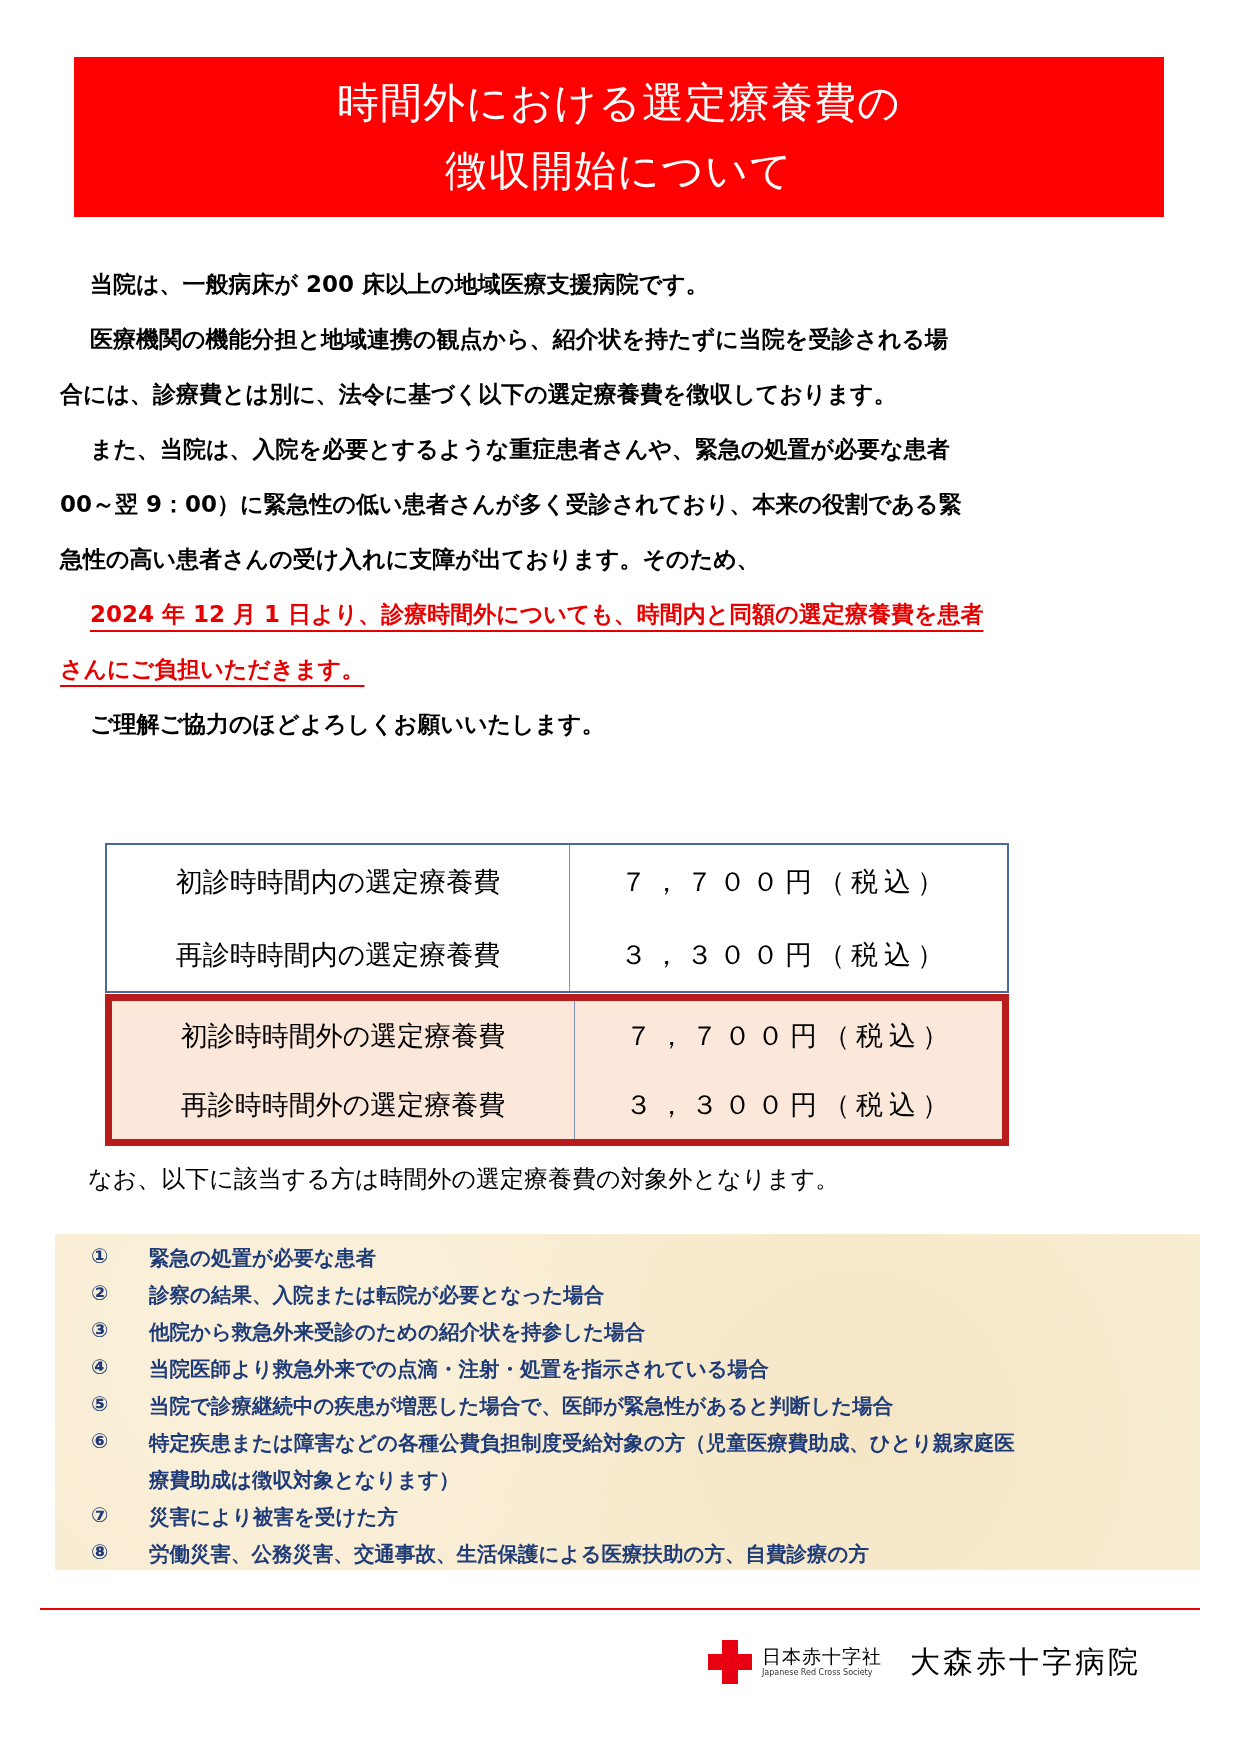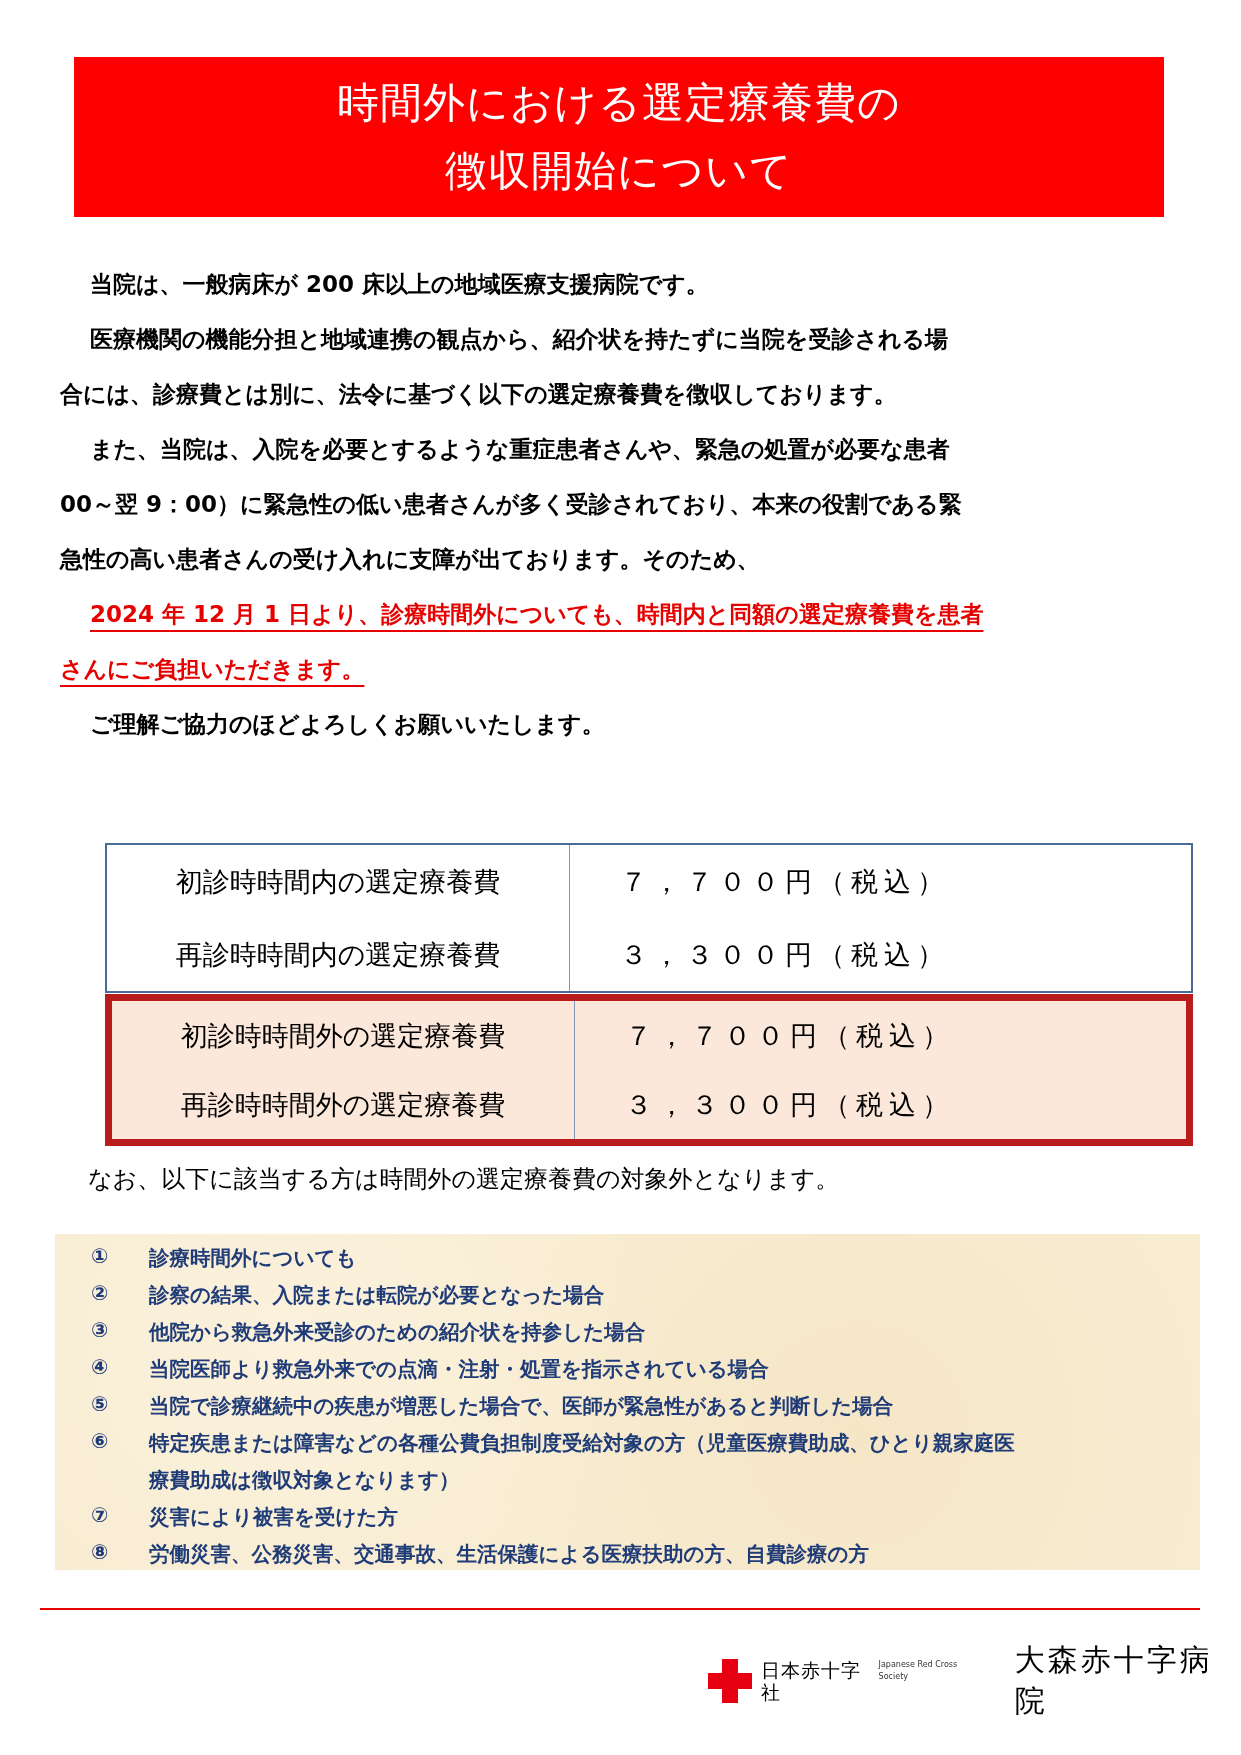--- a/index.html
+++ b/index.html
@@ -8,21 +8,21 @@
   .banner { position: absolute; left: 74px; top: 57px; width: 1090px; height: 160px;
             background: #ff0000; color: #fff; text-align: center;
             font-size: 42px; line-height: 68px; padding-top: 12px; box-sizing: border-box; }
   .banner div { letter-spacing: 1px; }
   .para { position: absolute; left: 60px; width: 1130px; font-size: 23px; font-weight: bold;
           line-height: 55px; }
   .p-line { white-space: nowrap; }
   .indent { padding-left: 30px; }
   .red { color: #e60000; text-decoration: underline; text-decoration-color: #e60000;
          text-decoration-thickness: 2px; text-underline-offset: 8px; }
-  .fee-table { position: absolute; left: 105px; top: 843px; width: 1088px; }
+  .fee-table { position: absolute; left: 105px; top: 843px; width: 904px; }
   .fee-block { display: flex; flex-direction: column; }
   .fee-block.in { border: 2px solid #4a6a9a; height: 150px; box-sizing: border-box; }
   .fee-block.out { border: 7px solid #b91c1c; background: #fce8da; height: 152px;
                    box-sizing: border-box; margin-top: 1px; }
   .fee-row { display: flex; flex: 1; align-items: center; font-size: 27px; }
   .fee-label { width: 462px; text-align: center; border-right: 1px solid #7f95b8; height: 100%;
                display: flex; align-items: center; justify-content: center; }
   .fee-value { padding-left: 50px; letter-spacing: 6px; }
   .note { position: absolute; left: 88px; top: 1163px; font-size: 24px; font-weight: normal; }
   .exclusion-box { position: absolute; left: 55px; top: 1234px; width: 1145px; height: 336px;
@@ -31,21 +31,21 @@
                                      radial-gradient(circle at 70% 60%, #f5e6c6 0, transparent 45%);
                    color: #1f3c78; font-weight: bold; font-size: 20.5px; }
   .ex-item { position: absolute; left: 36px; display: flex; white-space: nowrap; }
   .ex-num { width: 58px; }
   .ex-cont { position: absolute; left: 94px; }
   .rule { position: absolute; left: 40px; top: 1608px; width: 1160px; height: 2px; background: #e60000; }
   .footer { position: absolute; left: 708px; top: 1640px; display: flex; align-items: center; }
   .cross { position: relative; width: 44px; height: 44px; }
   .cross .v { position: absolute; left: 14px; top: 0; width: 16px; height: 44px; background: #e60012; }
   .cross .h { position: absolute; left: 0; top: 14px; width: 44px; height: 16px; background: #e60012; }
-  .jrc { margin-left: 10px; display: flex; flex-direction: row; }
+  .jrc { margin-left: 10px; display: flex; flex-direction: column; }
   .jrc-ja { font-size: 19px; letter-spacing: 1px; line-height: 22px; }
   .jrc-en { font-size: 8px; color: #333; line-height: 12px; }
   .hospital { margin-left: 28px; font-size: 30px; letter-spacing: 3px; }
 </style>
 </head>
 <body>
 
 <div class="banner">
   <div>時間外における選定療養費の</div>
   <div>徴収開始について</div>
@@ -84,21 +84,21 @@
       <div class="fee-value">３，３００円（税込）</div>
     </div>
   </div>
 </div>
 
 <div class="note">なお、以下に該当する方は時間外の選定療養費の対象外となります。</div>
 
 <div class="exclusion-box">
   <div class="ex-item" style="top:10px;">
       <span class="ex-num">①</span>
-      <span>診療時間外についても</span>
+      <span>緊急の処置が必要な患者</span>
     </div>
   <div class="ex-item" style="top:47px;">
       <span class="ex-num">②</span>
       <span>診察の結果、入院または転院が必要となった場合</span>
     </div>
   <div class="ex-item" style="top:84px;">
       <span class="ex-num">③</span>
       <span>他院から救急外来受診のための紹介状を持参した場合</span>
     </div>
   <div class="ex-item" style="top:121px;">

